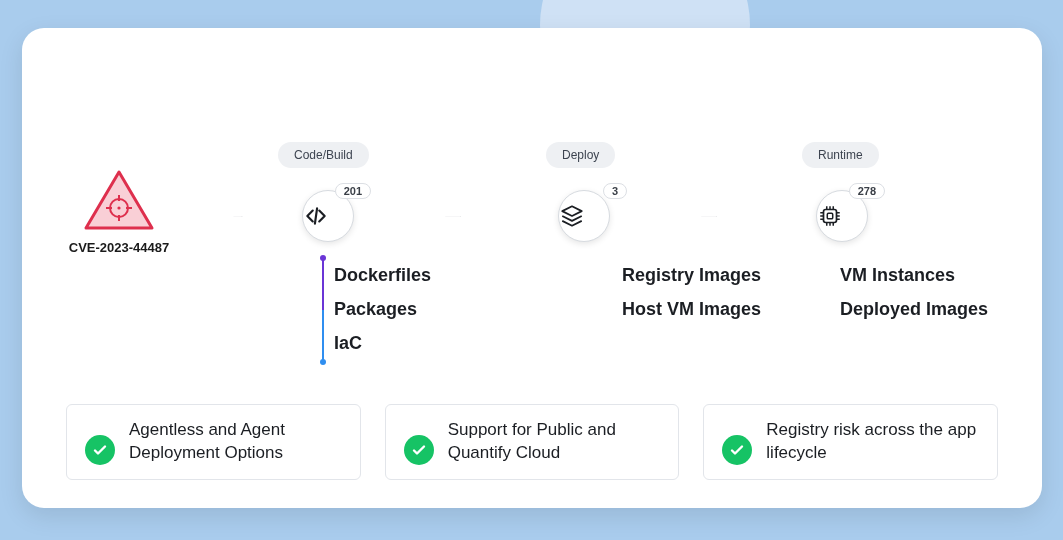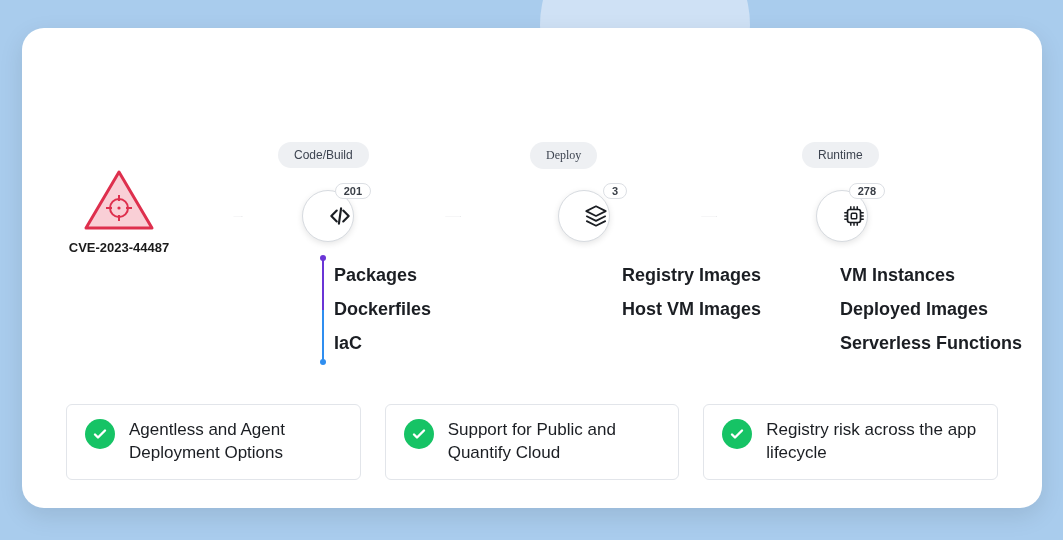--- a/index.html
+++ b/index.html
@@ -45,39 +45,39 @@
   }
   .node-wrap { position:absolute; width:60px; text-align:center; }
   .badge {
     position:absolute; top:-8px; right:-18px;
     background:#fff; border:1px solid #dcdfe4; color:#3a3f47;
     font-size:11px; font-weight:600; padding:1px 8px; border-radius:10px;
   }
   .node {
     width:52px; height:52px; border-radius:50%; background:#fff;
     border:1px solid #d7dbe0; box-shadow:0 2px 6px rgba(0,0,0,0.10);
-    display:flex; align-items:center; justify-content:flex-end;
+    display:flex; align-items:center; justify-content:flex-start;
     position:relative; margin:0 auto;
   }
   .node svg { width:26px; height:26px; }
 
   .stage-list { position:absolute; top:130px; }
   .stage-list .rule { position:absolute; left:0; top:0; width:2px; height:100%; }
   .stage-list .rule .dot { position:absolute; left:-2px; width:6px; height:6px; border-radius:50%; }
   .stage-list ul { list-style:none; padding-left:12px; }
   .stage-list li { font-size:18px; font-weight:600; color:#1b1e23; line-height:1.9; }
 
   
   .features {
     position:absolute; left:44px; right:44px; bottom:28px;
     display:flex; gap:24px;
   }
   .feature {
     flex:1; border:1px solid #e2e5ea; border-radius:6px;
-    padding:14px 18px; display:flex; align-items:flex-start; gap:14px;
+    padding:14px 18px; display:flex; align-items:flex-end; gap:14px;
     background:#fff;
   }
   .check {
     width:30px; height:30px; border-radius:50%; background:#16c365;
     display:flex; align-items:center; justify-content:center; flex-shrink:0;
   }
   .check svg { width:16px; height:16px; }
   .feature-text { font-size:17px; font-weight:500; color:#1b1e23; line-height:1.35; }
 </style>
 </head>
@@ -125,27 +125,27 @@
       </div>
     </div>
     <div class="stage-list" style="left:300px; height:104px;">
       <div class="rule">
         <div style="position:absolute;left:0;top:0;width:2px;height:50%;background:#6a35d6;"></div>
         <div style="position:absolute;left:0;top:50%;width:2px;height:50%;background:#2f8ef0;"></div>
         <div class="dot" style="top:-3px;background:#6a35d6;"></div>
         <div class="dot" style="bottom:-3px;background:#2f8ef0;"></div>
       </div>
       <ul>
+        <li>Dockerfiles</li>
         <li>Packages</li>
-        <li>Dockerfiles</li>
         <li>IaC</li>
       </ul>
     </div>
 
-    <div class="stage-pill" style="left:508px; top:14px;font-family:Liberation Serif, serif;">Deploy</div>
+    <div class="stage-pill" style="left:524px; top:14px;">Deploy</div>
     <div class="node-wrap" style="left:532px; top:62px;">
       <div class="node">
         <span class="badge">3</span>
         <svg viewBox="0 0 24 24">
           <path d="M12 3l9 4.5-9 4.5-9-4.5L12 3z M3 12l9 4.5 9-4.5 M3 16.5l9 4.5 9-4.5" fill="none" stroke="#1b1e23" stroke-width="1.6" stroke-linejoin="round"></path>
         </svg>
       </div>
     </div>
     <div class="stage-list" style="left:556px;">
       <ul style="padding-left:4px;margin-left:40px;">
@@ -162,21 +162,20 @@
           <rect x="6" y="6" width="12" height="12" rx="2" fill="none" stroke="#1b1e23" stroke-width="1.6"></rect>
           <rect x="9.5" y="9.5" width="5" height="5" rx="1" fill="none" stroke="#1b1e23" stroke-width="1.4"></rect>
           <path d="M9 3v3M12 3v3M15 3v3 M9 18v3M12 18v3M15 18v3 M3 9h3M3 12h3M3 15h3 M18 9h3M18 12h3M18 15h3" stroke="#1b1e23" stroke-width="1.4"></path>
         </svg>
       </div>
     </div>
     <div class="stage-list" style="left:814px;">
       <ul style="padding-left:4px;">
         <li>VM Instances</li>
         <li>Deployed Images</li>
-        <li>Serverless Functions</li>
       </ul>
     </div>
 
   </div>
 
   <div class="features">
     <div class="feature">
       <div class="check">
         <svg viewBox="0 0 16 16">
             <path d="M3 8.5l3 3 7-7" fill="none" stroke="#fff" stroke-width="2.4" stroke-linecap="round" stroke-linejoin="round"></path>

